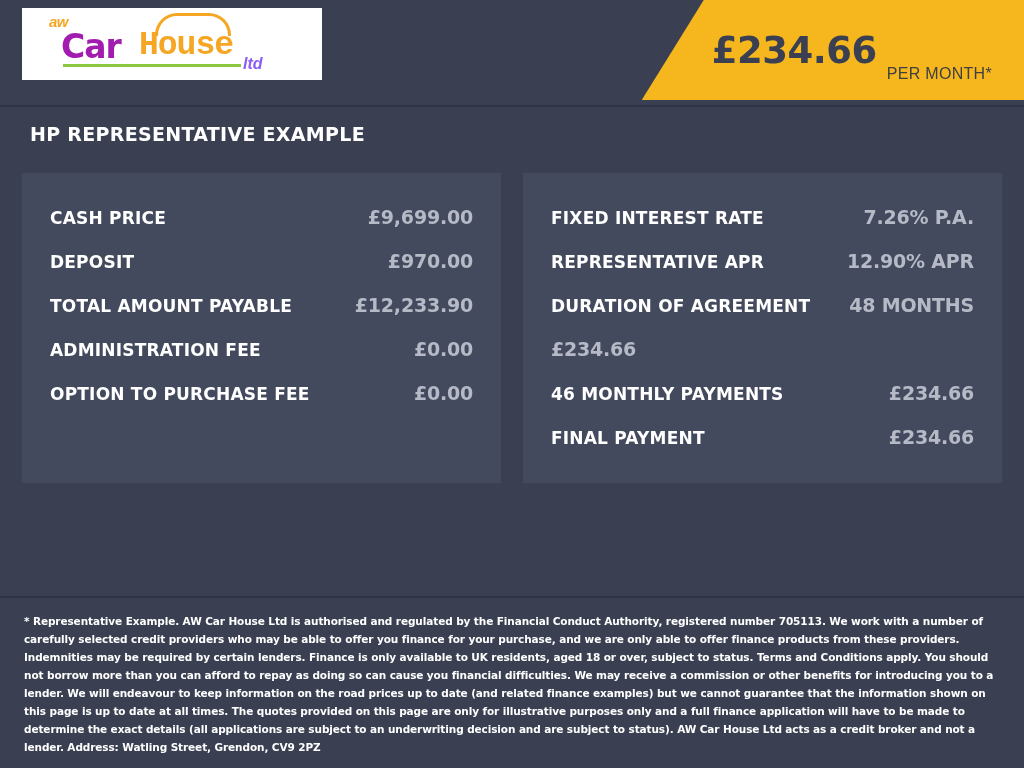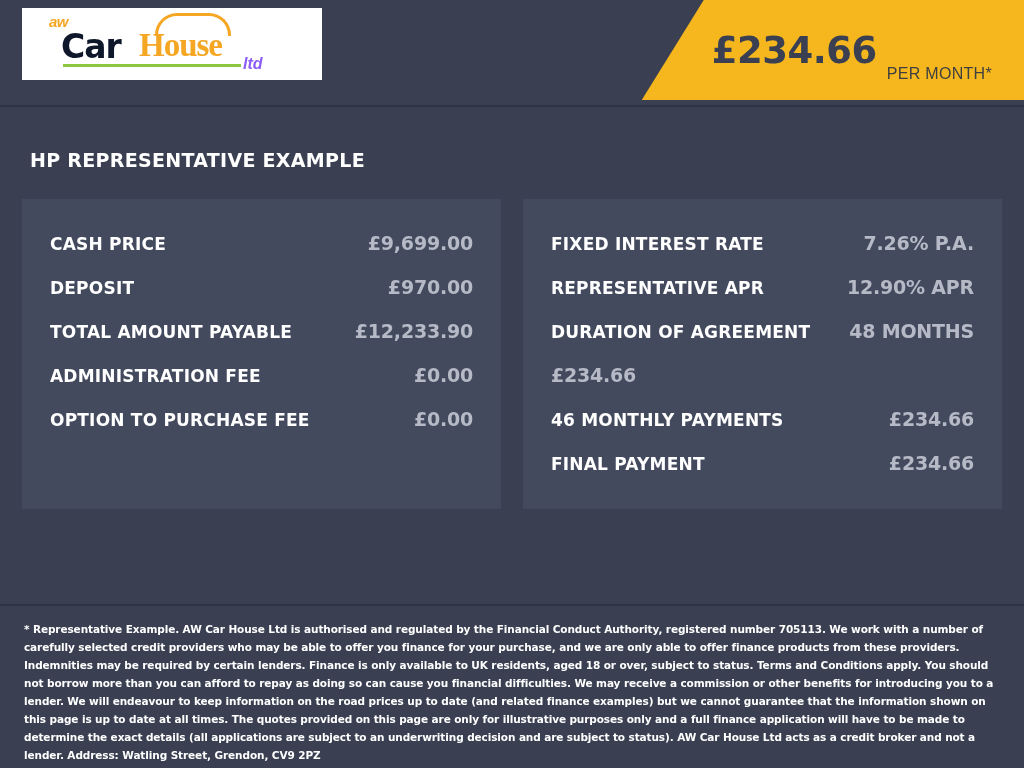--- a/index.html
+++ b/index.html
@@ -53,33 +53,33 @@
     color: #f5a623;
     font-style: italic;
     letter-spacing: -0.5px;
   }
   .logo-car {
     position: absolute;
     left: 14px;
     top: 16px;
     font-size: 33px;
     font-weight: bold;
-    color: #0f172a;
+    color: #a21caf;
     letter-spacing: -1px;
     font-family: "DejaVu Sans", sans-serif;
   }
   .logo-house {
     position: absolute;
     left: 92px;
     top: 16px;
     font-size: 33px;
     font-weight: bold;
     color: #f5a623;
     letter-spacing: -1px;
-    font-family: Liberation Serif, serif;
+    font-family: Liberation Mono, monospace;
   }
   .logo-ltd {
     position: absolute;
     left: 196px;
     top: 44px;
     font-size: 16px;
     font-weight: bold;
     color: #8b5cf6;
     font-style: italic;
   }
@@ -131,21 +131,21 @@
     margin-top: 48px;
   }
 
   
   .divider {
     height: 2px;
     background: #2e3442;
     width: 100%;
   }
   .content {
-    padding: 42px 22px 0 22px;
+    padding: 16px 22px 0 22px;
   }
   .section-title {
     color: #ffffff;
     font-size: 19px;
     font-weight: bold;
     letter-spacing: 0.3px;
     margin: 0 0 28px 8px;
     font-family: "DejaVu Sans", sans-serif;
   }
   .panels {
@@ -183,21 +183,21 @@
   }
 
   
   .footer {
     position: absolute;
     left: 0;
     right: 0;
     bottom: 0;
     background: #3a4052;
     border-top: 2px solid #2e3442;
-    padding: 14px 24px 4px 24px;
+    padding: 14px 24px 12px 24px;
     box-sizing: border-box;
   }
   .footer p {
     margin: 0;
     color: #ffffff;
     font-size: 10.5px;
     line-height: 1.72;
     font-weight: bold;
     font-family: "DejaVu Sans", sans-serif;
     letter-spacing: -0.1px;

